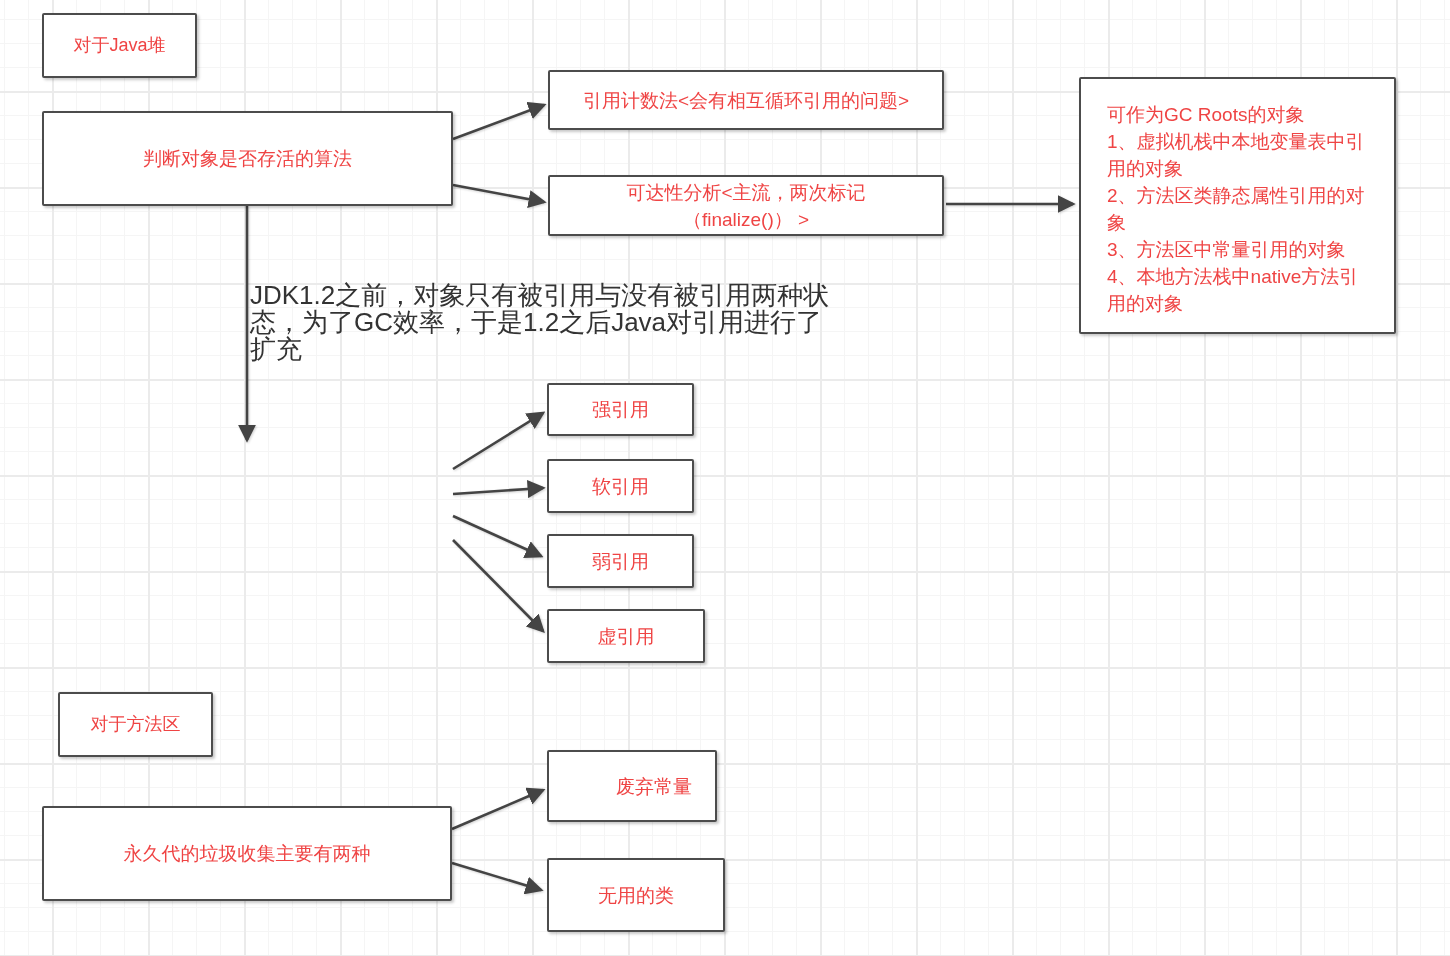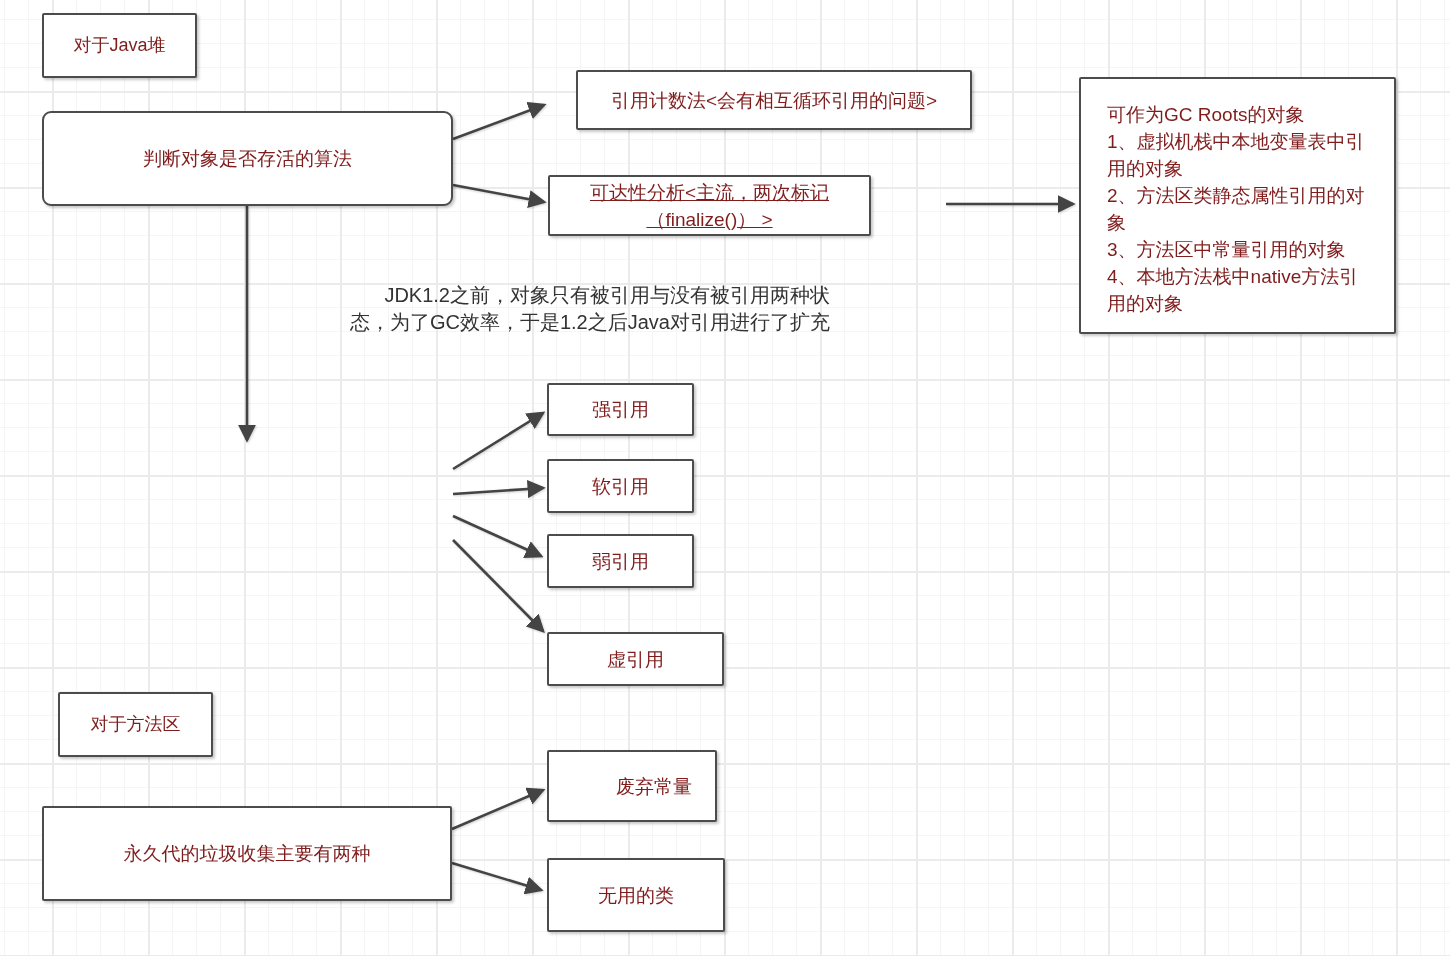--- a/index.html
+++ b/index.html
@@ -35,47 +35,47 @@
     position: absolute;
     box-sizing: border-box;
     background: #ffffff;
     border: 2.5px solid #4c4c4c;
     border-radius: 2px;
     box-shadow: 2px 2px 3px rgba(0,0,0,0.22);
     display: flex;
     align-items: center;
     justify-content: center;
     text-align: center;
-    color: #7f1d1d;
+    color: #ef4444;
     font-size: 19px;
     line-height: 27px;
     white-space: pre-line;
   }
   .plain-text {
     position: absolute;
     color: #333333;
-    font-size: 20px;
+    font-size: 26px;
     line-height: 27px;
-    text-align: right;
+    text-align: left;
     white-space: pre-line;
   }
   
   #box-java-heap-title      { left: 42px;  top: 13px;  width: 155px; height: 65px;  font-size: 18px; }
-  #box-alive-algo           { left: 42px;  top: 111px; width: 411px; height: 95px; border-radius: 9px; }
-  #box-ref-counting         { left: 576px; top: 70px;  width: 396px; height: 60px; }
-  #box-reachability         { left: 548px; top: 175px; width: 323px; height: 61px; text-decoration: underline; }
+  #box-alive-algo           { left: 42px;  top: 111px; width: 411px; height: 95px; }
+  #box-ref-counting         { left: 548px; top: 70px;  width: 396px; height: 60px; }
+  #box-reachability         { left: 548px; top: 175px; width: 396px; height: 61px; }
   #box-gc-roots             { left: 1079px; top: 77px; width: 317px; height: 257px;
                               align-items: flex-start; justify-content: flex-start;
                               text-align: left; padding: 22px 26px; line-height: 27px; }
   #text-jdk-note            { left: 250px; top: 282px; width: 580px; }
   #box-ref-classify         { left: 42px;  top: 445px; width: 411px; height: 98px; }
   #box-strong-ref           { left: 547px; top: 383px; width: 147px; height: 53px; }
   #box-soft-ref             { left: 547px; top: 459px; width: 147px; height: 54px; }
   #box-weak-ref             { left: 547px; top: 534px; width: 147px; height: 54px; }
-  #box-phantom-ref          { left: 547px; top: 632px; width: 177px; height: 54px; }
+  #box-phantom-ref          { left: 547px; top: 609px; width: 158px; height: 54px; }
   #box-method-area-title    { left: 58px;  top: 692px; width: 155px; height: 65px;  font-size: 18px; }
   #box-permgen-gc           { left: 42px;  top: 806px; width: 410px; height: 95px; }
   #box-discarded-constants  { left: 547px; top: 750px; width: 170px; height: 72px; padding-left: 44px; }
   #box-useless-classes      { left: 547px; top: 858px; width: 178px; height: 74px; }
 </style>
 </head>
 <body>
 
 <div class="canvas">
 

